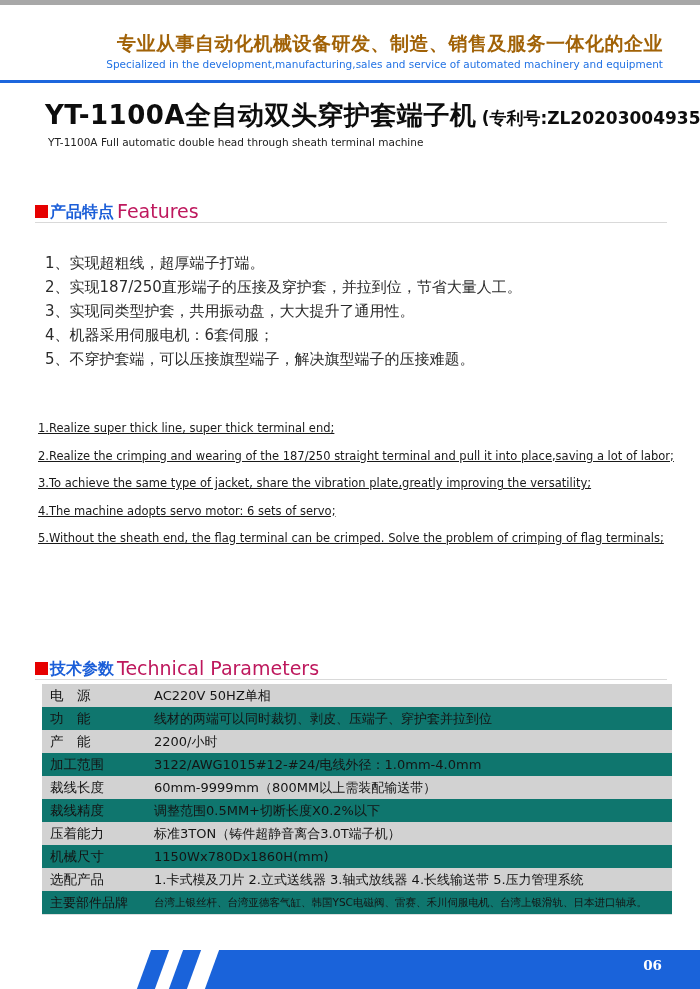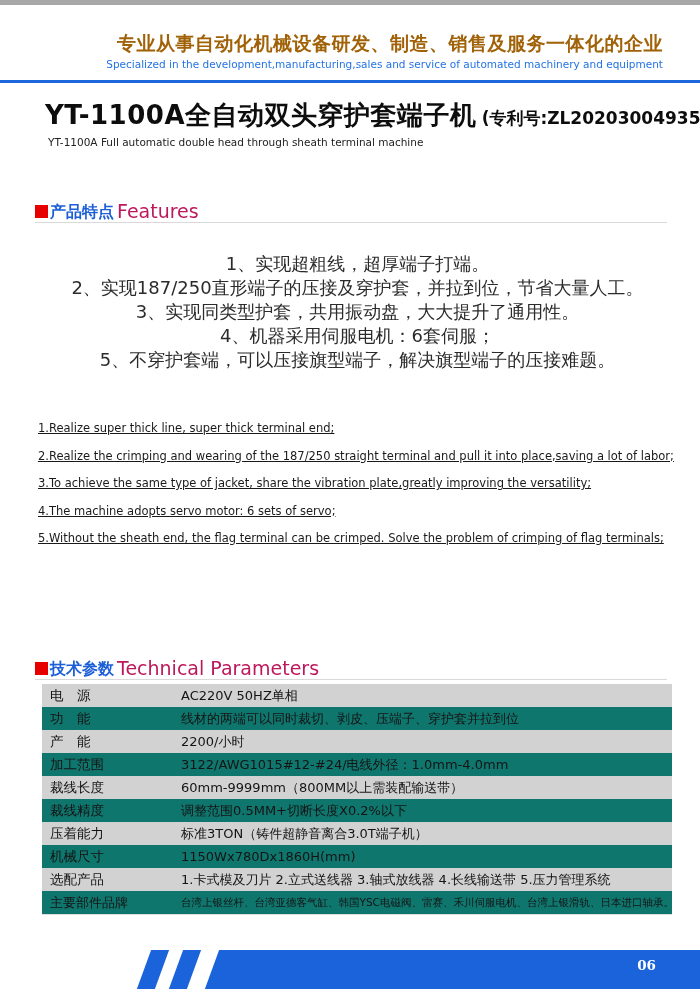--- a/index.html
+++ b/index.html
@@ -22,42 +22,42 @@
   .title-en { font-size:10.5px; color:#222; margin-top:3px; padding-left:3px; }
   
   .section { margin:0 33px 0 35px; border-bottom:1px solid #d9d9d9; 
              display:flex; align-items:center; }
   .features-section { margin-top:52px; }
   .params-section { margin-top:113px; }
   .red-square { width:13px; height:13px; background:#e60000; margin-right:2px; flex:0 0 auto; }
   .section-cn { color:#1b5ed8; font-weight:bold; font-size:16px; line-height:17px; }
   .section-en { color:#be185d; font-size:19px; margin-left:3px; }
   
-  .list-cn { margin:33px 30px 0 45px; font-size:18px; color:#2b2b2b;text-align:center; }
+  .list-cn { margin:33px 30px 0 45px; font-size:15px; color:#2b2b2b; }
   .list-cn .li { margin-bottom:9px; line-height:15px; white-space:nowrap; }
   
   .list-en { margin:55px 20px 0 38px; font-size:11.5px; color:#1a1a1a;text-decoration:underline; }
   .list-en .li { margin-bottom:15.5px; line-height:12px; white-space:nowrap; }
   
   .ptable { margin:4px 28px 0 42px; border-bottom:1px solid #ddd; }
-  .trow { display:flex; align-items:center; padding:4px 6px 4px 8px;gap:27px; }
+  .trow { display:flex; align-items:center; padding:4px 6px 4px 8px; }
   .trow.odd { background:#d2d2d2; }
   .trow.even { background:#0f766e; }
   .tlabel { width:104px; flex:0 0 auto; font-size:13.5px; color:#141414; line-height:15px; white-space:nowrap; }
   .tvalue { flex:1; font-size:13px; color:#141414; line-height:15px; white-space:nowrap; }
   .trow.small .tlabel { font-size:13px; }
   .trow.small .tvalue { font-size:10.5px; }
   
   .footer { position:absolute; left:0; right:0; bottom:0; height:39px; }
   .footer-bar { position:absolute; top:0; bottom:0; left:212px; right:-18px;
                 background:#1a63da; transform:skewX(-20deg); }
   .stripe { position:absolute; top:0; bottom:0; width:18px; background:#1a63da; transform:skewX(-20deg); }
   .stripe-1 { left:144px; }
   .stripe-2 { left:176px; }
-  .page-num { position:absolute; right:44px; top:7px; color:#ffffff; font-weight:bold;
+  .page-num { position:absolute; right:38px; top:7px; color:#ffffff; font-weight:bold;
               font-size:13.5px; z-index:2; font-family:"DejaVu Serif","Liberation Serif",serif; }
 </style>
 </head>
 <body>
 
 <div class="topbar"></div>
 
 <div class="header">
   <div class="slogan-cn">专业从事自动化机械设备研发、制造、销售及服务一体化的企业</div>
   <div class="slogan-en">Specialized in the development,manufacturing,sales and service of automated machinery and equipment</div>

